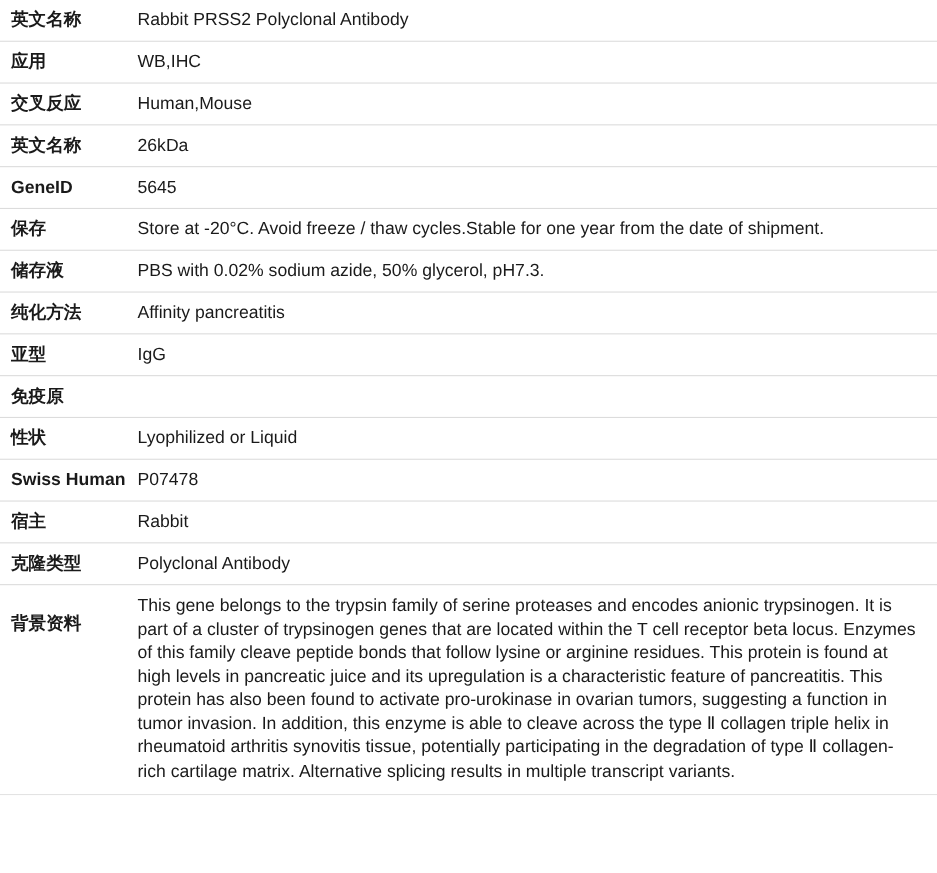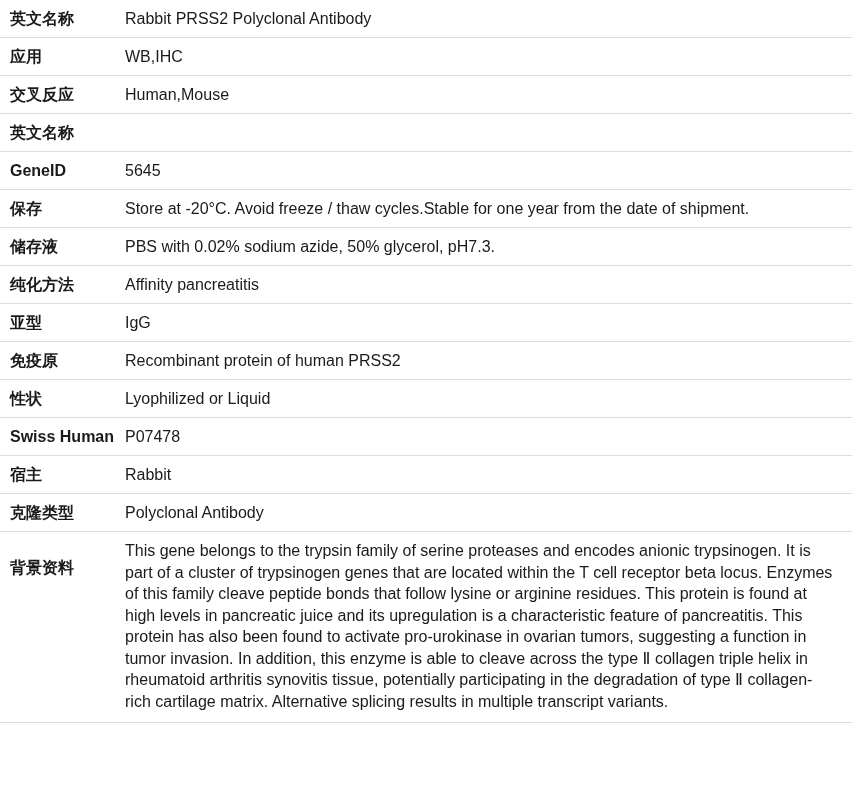--- a/index.html
+++ b/index.html
@@ -57,20 +57,21 @@
   </div>
 
 
   <div class="row">
     <div class="cell-label">交叉反应</div>
     <div class="cell-value">Human,Mouse</div>
   </div>
 
   <div class="row">
     <div class="cell-label">英文名称</div>
+    <div class="cell-value">26kDa</div>
   </div>
 
   <div class="row">
     <div class="cell-label">GeneID</div>
     <div class="cell-value">5645</div>
   </div>
 
   <div class="row">
     <div class="cell-label">保存</div>
     <div class="cell-value">Store at -20°C. Avoid freeze / thaw cycles.Stable for one year from the date of shipment.</div>
@@ -86,21 +87,20 @@
     <div class="cell-value">Affinity pancreatitis</div>
   </div>
 
   <div class="row">
     <div class="cell-label">亚型</div>
     <div class="cell-value">IgG</div>
   </div>
 
   <div class="row">
     <div class="cell-label">免疫原</div>
-    <div class="cell-value">Recombinant protein of human PRSS2</div>
   </div>
 
   <div class="row">
     <div class="cell-label">性状</div>
     <div class="cell-value">Lyophilized or Liquid</div>
   </div>
 
   <div class="row">
     <div class="cell-label">Swiss Human</div>
     <div class="cell-value">P07478</div>

